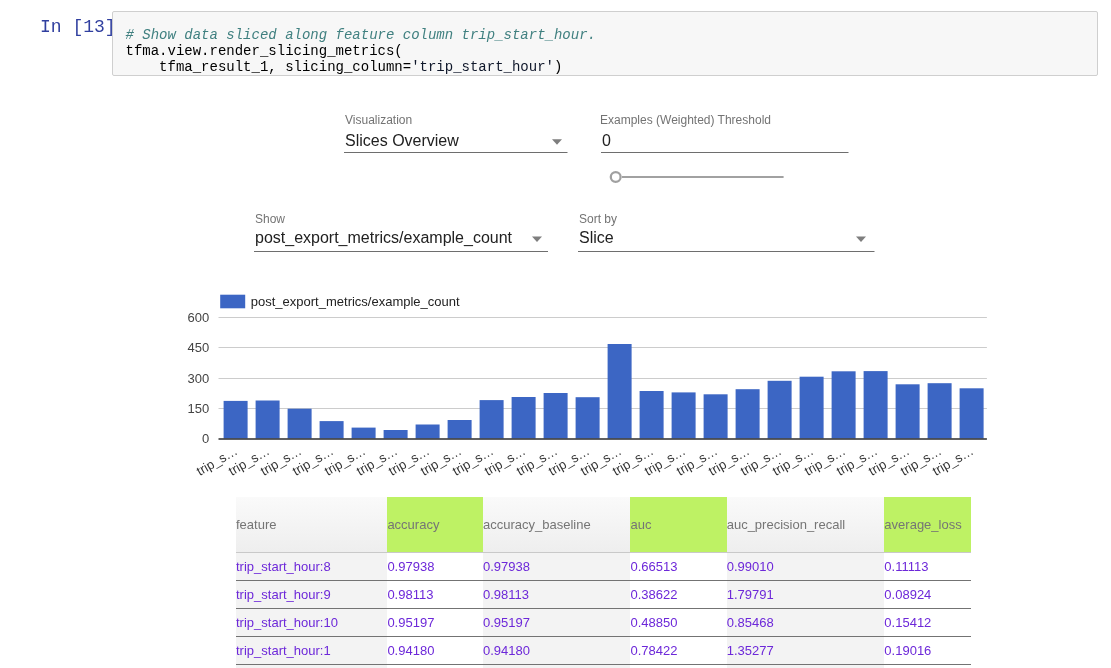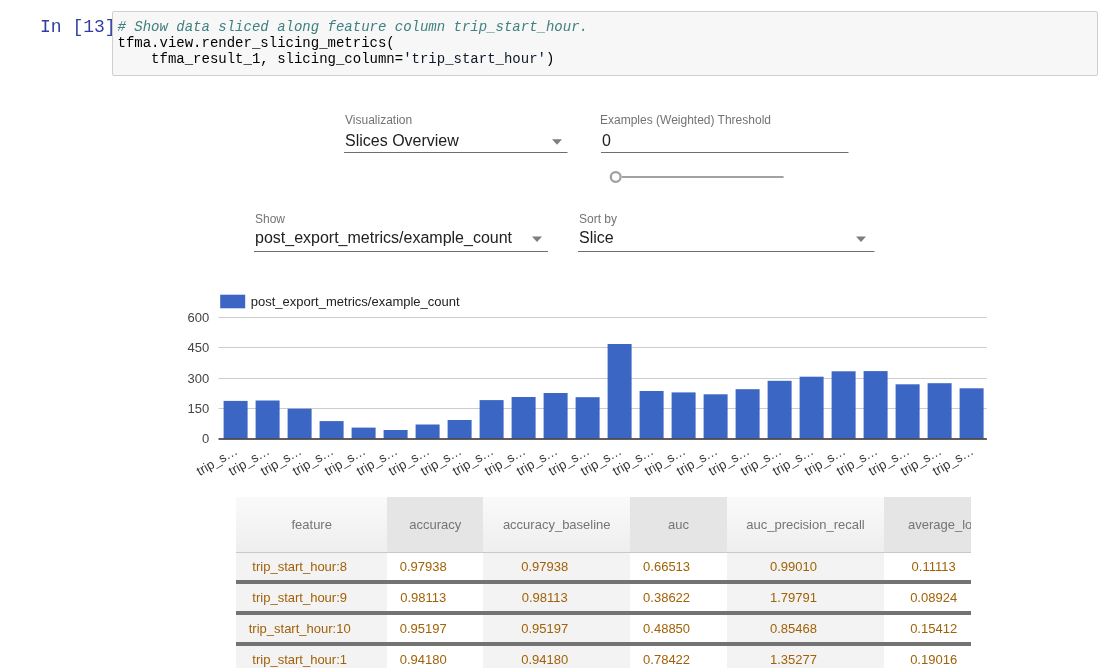--- a/index.html
+++ b/index.html
@@ -1,27 +1,27 @@
 <!DOCTYPE html>
 <html><head><meta charset="utf-8"><title>page</title><style>
 html,body{margin:0;padding:0;background:#ffffff;width:1111px;height:668px;overflow:hidden}
 body{font-family:"Liberation Sans",sans-serif;position:relative}
 .mono{font-family:"Liberation Mono",monospace}
-table th{font-weight:normal;color:#757575;height:54.6px;text-align:center;padding:0;border-bottom:1px solid #c9c9c9}
-table td{color:#a16207;height:27.05px;text-align:center;padding:0 24px 0 0;border-bottom:4px solid #737373}
+table th{font-weight:normal;color:#757575;height:54.6px;text-align:left;padding:0;border-bottom:1px solid #c9c9c9}
+table td{color:#6d28d9;height:27.05px;text-align:left;padding:0 24px 0 0;border-bottom:1px solid #737373}
 th.g{background:linear-gradient(180deg,#fafafa 0%,#eeeeee 100%)}
-th.w{background:#e5e5e5}
+th.w{background:#bef264}
 td.g{background:#f3f3f3}
 td.w{background:#ffffff}
 td.c5{padding-right:26px}
 </style></head>
 <body>
 <div class="mono" style="position:absolute;left:40px;top:18.5px;font-size:18px;line-height:16.4px;color:#303f9f">In&nbsp;[13]:</div>
 <div style="position:absolute;left:112px;top:11px;width:983.5px;height:62.5px;background:#f7f7f7;border:1px solid #cfcfcf;border-radius:2px"></div>
-<pre class="mono" style="position:absolute;left:117.5px;top:18.5px;margin:0;font-size:14px;line-height:16.4px;color:#000"><span style="color:#408080;font-style:italic"># Show data sliced along feature column trip_start_hour.</span>
+<pre class="mono" style="position:absolute;left:117.5px;top:18.5px;margin:8px;font-size:14px;line-height:16.4px;color:#000"><span style="color:#408080;font-style:italic"># Show data sliced along feature column trip_start_hour.</span>
 tfma.view.render_slicing_metrics(
     tfma_result_1, slicing_column=<span style="color:#0f172a">'trip_start_hour'</span>)</pre>
 <div style="position:absolute;left:236px;top:497px;width:734.8px;height:171px;overflow:hidden">
 <table style="border-collapse:collapse;table-layout:fixed;width:772.9px;font-size:13px">
 <colgroup>
         <col style="width:151.4px">
         <col style="width:95.6px">
         <col style="width:147.5px">
         <col style="width:96.2px">
         <col style="width:157.7px">

